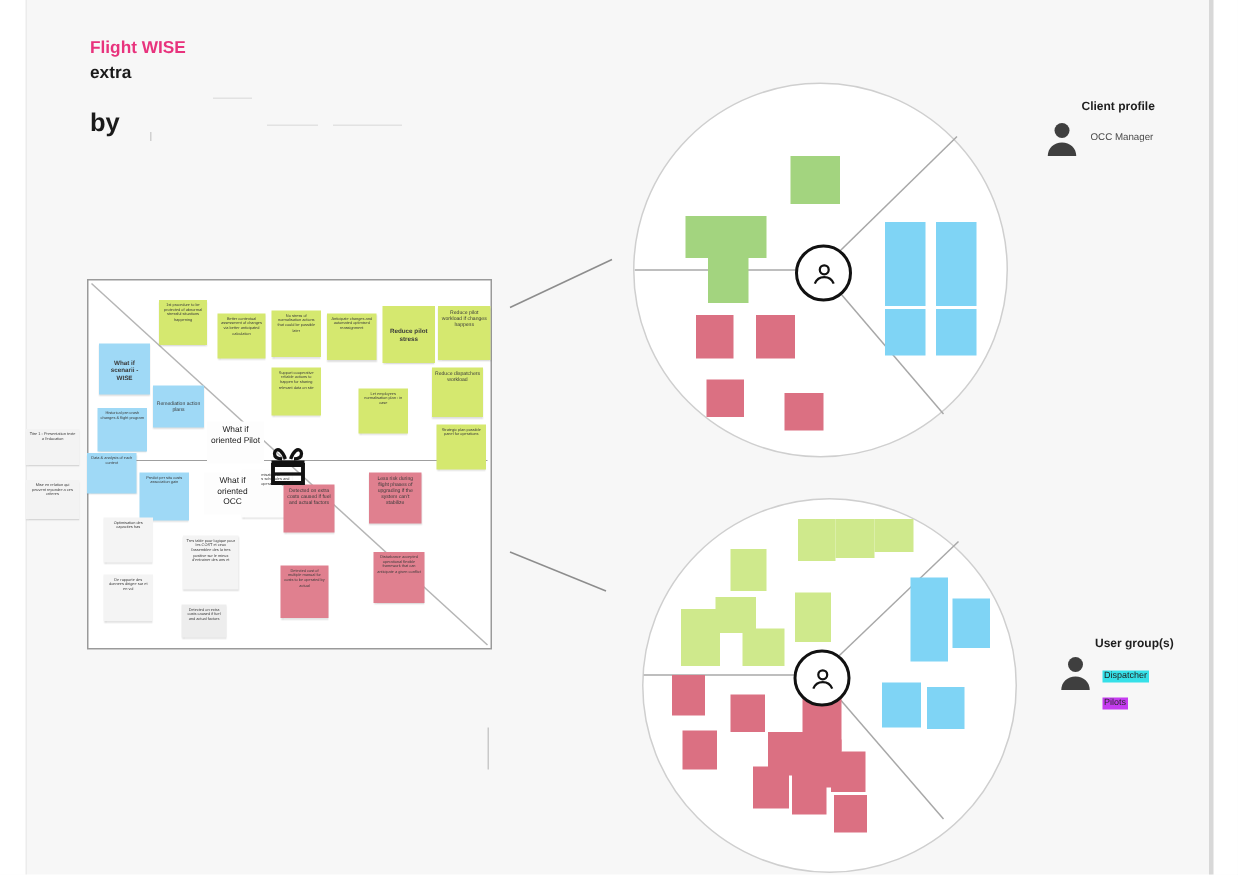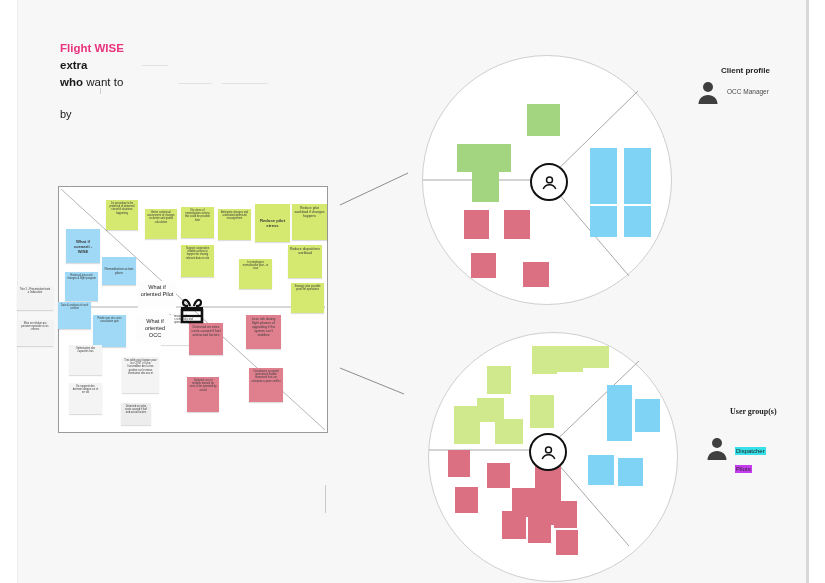--- a/index.html
+++ b/index.html
@@ -4,25 +4,25 @@
 <style>
   html,body{margin:0;padding:0;background:#ffffff;}
   body{width:825px;height:583px;overflow:hidden;font-family:"Liberation Sans",sans-serif;}
   #stage{position:relative;width:825px;height:583px;background:#ffffff;}
   
   #page{position:absolute;left:18px;top:0;width:790px;height:583px;background:#f7f7f7;}
   #page-edge-right{position:absolute;left:806px;top:0;width:3px;height:583px;background:#d8d8d8;}
   #page-edge-left{position:absolute;left:17px;top:0;width:1px;height:583px;background:#ececec;}
 
   
-  #headline{position:absolute;left:60px;top:40px;width:270px;}
+  #headline{position:absolute;left:60px;top:24px;width:270px;}
   .hl-row{font-size:11.5px;line-height:17px;color:#1a1a1a;white-space:nowrap;}
   .hl-brand{color:#e8337d;font-weight:bold;font-size:11.5px;line-height:17px;}
   .hl-bold{font-weight:bold;}
-  #hl-by{margin-top:15px;font-size:11px;line-height:17px;color:#1a1a1a;font-weight:normal;}
+  #hl-by{margin-top:15px;font-size:17px;line-height:17px;color:#1a1a1a;font-weight:bold;}
   .ghost-line{position:absolute;background:#e2e2e2;height:1px;}
 
   
   #board{position:absolute;left:58px;top:186px;width:268px;height:245px;background:#ffffff;border:1px solid #9a9a9a;}
   #board-diag{position:absolute;left:0;top:0;width:268px;height:245px;overflow:hidden;pointer-events:none;}
   .note{position:absolute;box-sizing:border-box;font-size:2.6px;line-height:3.2px;color:#3a3a3a;
         padding:2px 2px;overflow:hidden;text-align:center;
         box-shadow:0 1px 1px rgba(0,0,0,.13);word-break:break-word;}
   .note.green{background:#d5e86f;}
   .note.blue{background:#9fd9f6;}
@@ -62,24 +62,20 @@
   <div id="page"></div>
   <div id="page-edge-left"></div>
   <div id="page-edge-right"></div>
 
   <div id="headline">
     <div class="hl-row">
       <span class="hl-brand">Flight WISE</span>
     </div>
     <div class="hl-row">
       <span class="hl-bold">extra</span>
-    </div>
-    <div class="hl-row">
-      <span class="hl-bold">who</span>
-      <span>want to</span>
     </div>
     <div id="hl-by">
       <span>by</span>
     </div>
   </div>
 
   <div class="ghost-line" style="left:142px;top:65px;width:26px;"></div>
   <div class="ghost-line" style="left:178px;top:83px;width:34px;"></div>
   <div class="ghost-line" style="left:222px;top:83px;width:46px;"></div>
   <div class="vbar" style="left:100px;top:88px;height:6px;"></div>
@@ -201,21 +197,21 @@
     </div>
   </div>
 
   <div class="side-title" style="left:698px;top:66px;">Client profile</div>
   <svg class="person" style="left:697px;top:80px;" viewBox="0 0 22 24">
     <circle cx="11" cy="7" r="5" fill="#3f3f3f"></circle>
     <path d="M1.5 24c0-5.2 4.2-9 9.5-9s9.5 3.8 9.5 9z" fill="#3f3f3f"></path>
   </svg>
   <div class="side-val" style="left:727px;top:88px;">OCC Manager</div>
 
-  <div class="side-title" style="left:707px;top:407px;font-family:Liberation Serif, serif;">User group(s)</div>
+  <div class="side-title" style="left:707px;top:424px;">User group(s)</div>
   <svg class="person" style="left:706px;top:436px;" viewBox="0 0 22 24">
     <circle cx="11" cy="7" r="5" fill="#3f3f3f"></circle>
     <path d="M1.5 24c0-5.2 4.2-9 9.5-9s9.5 3.8 9.5 9z" fill="#3f3f3f"></path>
   </svg>
   <div style="position:absolute;left:735px;top:439px;">
     <div><span class="tag cy">Dispatcher</span></div>
     <div><span class="tag mg">Pilots</span></div>
   </div>
 </div>
 

